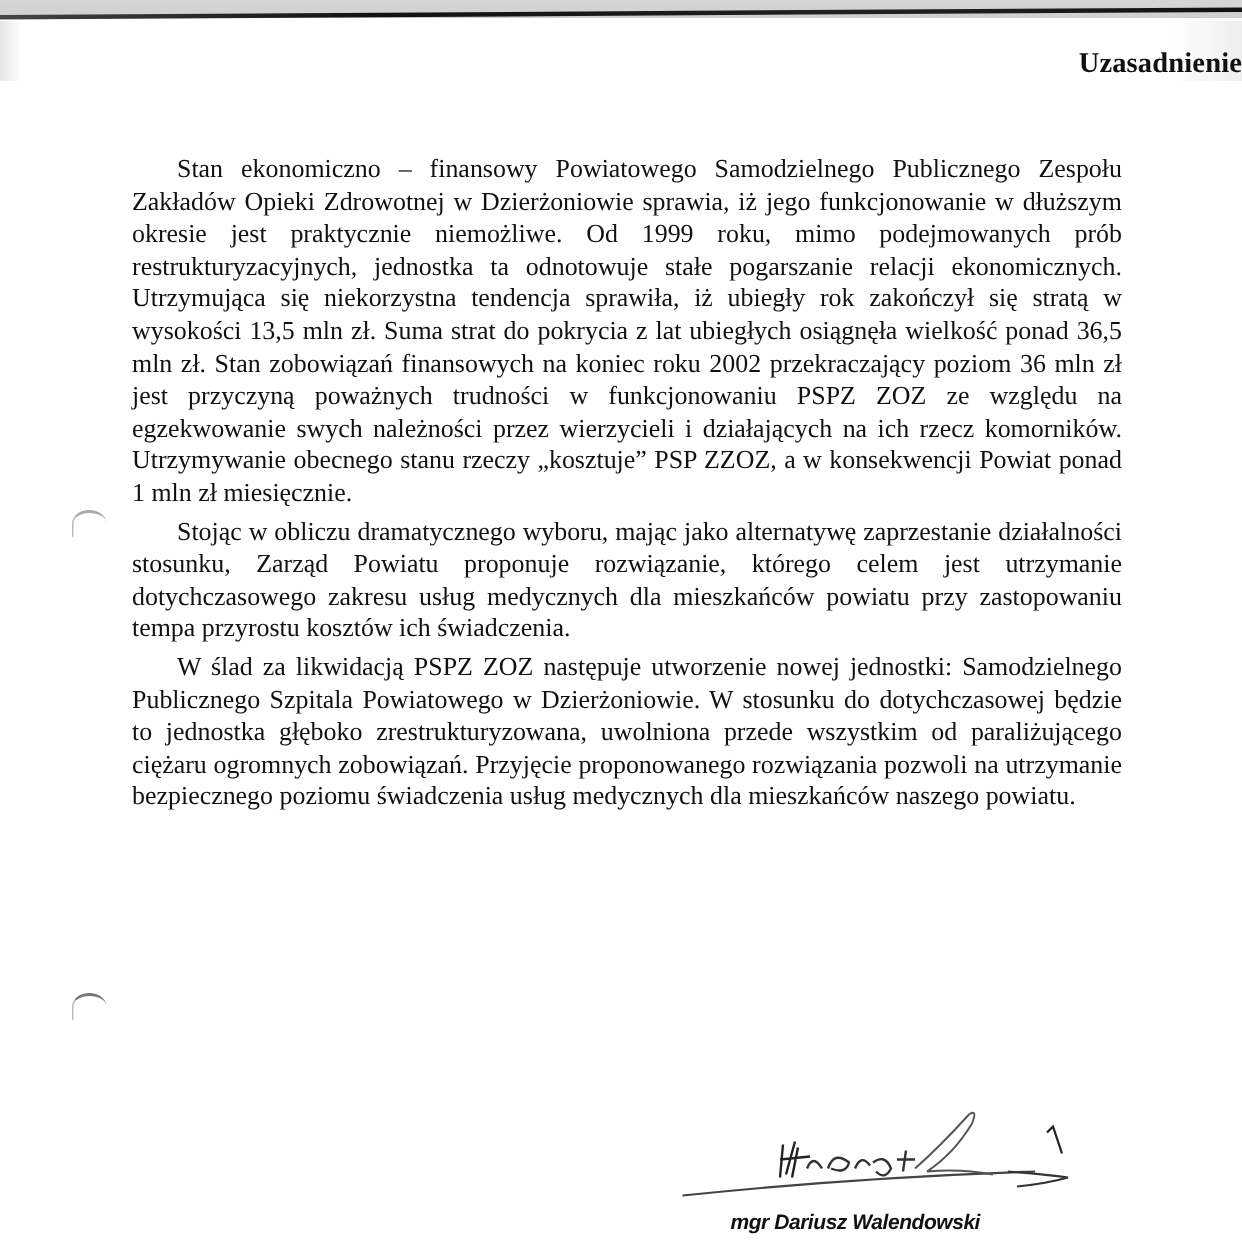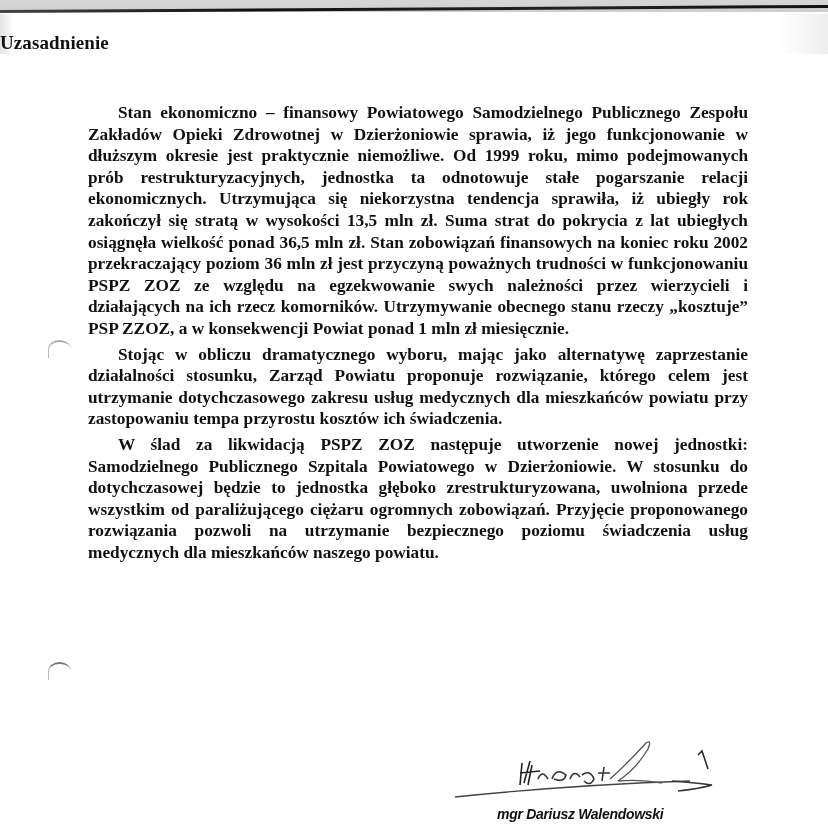--- a/index.html
+++ b/index.html
@@ -20,42 +20,42 @@
     }
     .scan-shade-left {
       position: absolute; left: 0; top: 14px; width: 14px; height: 40px;
       background: linear-gradient(90deg, #e4e4e4, #fff);
     }
     .scan-shade-right {
       position: absolute; right: 0; top: 14px; width: 50px; height: 40px;
       background: linear-gradient(270deg, #eeeeee, #fff);
     }
     .title {
-      position: absolute; left: 0; width: 828px; top: 32px; text-align: left;
+      position: absolute; left: 0; width: 828px; top: 32px; text-align: right;
       font-weight: bold; font-size: 19px; letter-spacing: 0.1px;
     }
     .body-text {
       position: absolute; left: 88px; top: 102px; width: 660px;
       font-size: 17.3px; line-height: 21.6px;
     }
-    .para { margin: 0; text-align: justify; text-indent: 30px; font-weight: bold; }
+    .para { margin: 0; text-align: justify; text-indent: 30px; }
     .para.p2 { margin-top: 4px; }
     .para.p3 { margin-top: 4px; }
     .hole {
       position: absolute; width: 22px; height: 16px;
       border-top: 2px solid #aaa; border-left: 1px solid #bbb;
       border-radius: 50% 50% 0 0;
     }
     .hole.h1 { left: 48px; top: 340px; }
     .hole.h2 { left: 48px; top: 662px; border-top-color: #777; }
     .signature { position: absolute; left: 450px; top: 735px; width: 300px; height: 70px; }
     .signer {
       position: absolute; left: 487px; top: 806px;
       font-family: "Liberation Sans", "DejaVu Sans", sans-serif;
-      font-style: italic; font-weight: bold; font-size: 14px; letter-spacing: -0.3px; margin-left: 10px;
+      font-style: italic; font-weight: bold; font-size: 14px; letter-spacing: -0.3px;
     }
   </style>
 </head>
 <body>
 
 <div class="top-band"></div>
 <div class="top-rule"></div>
 <div class="scan-shade-left"></div>
 <div class="scan-shade-right"></div>
 

